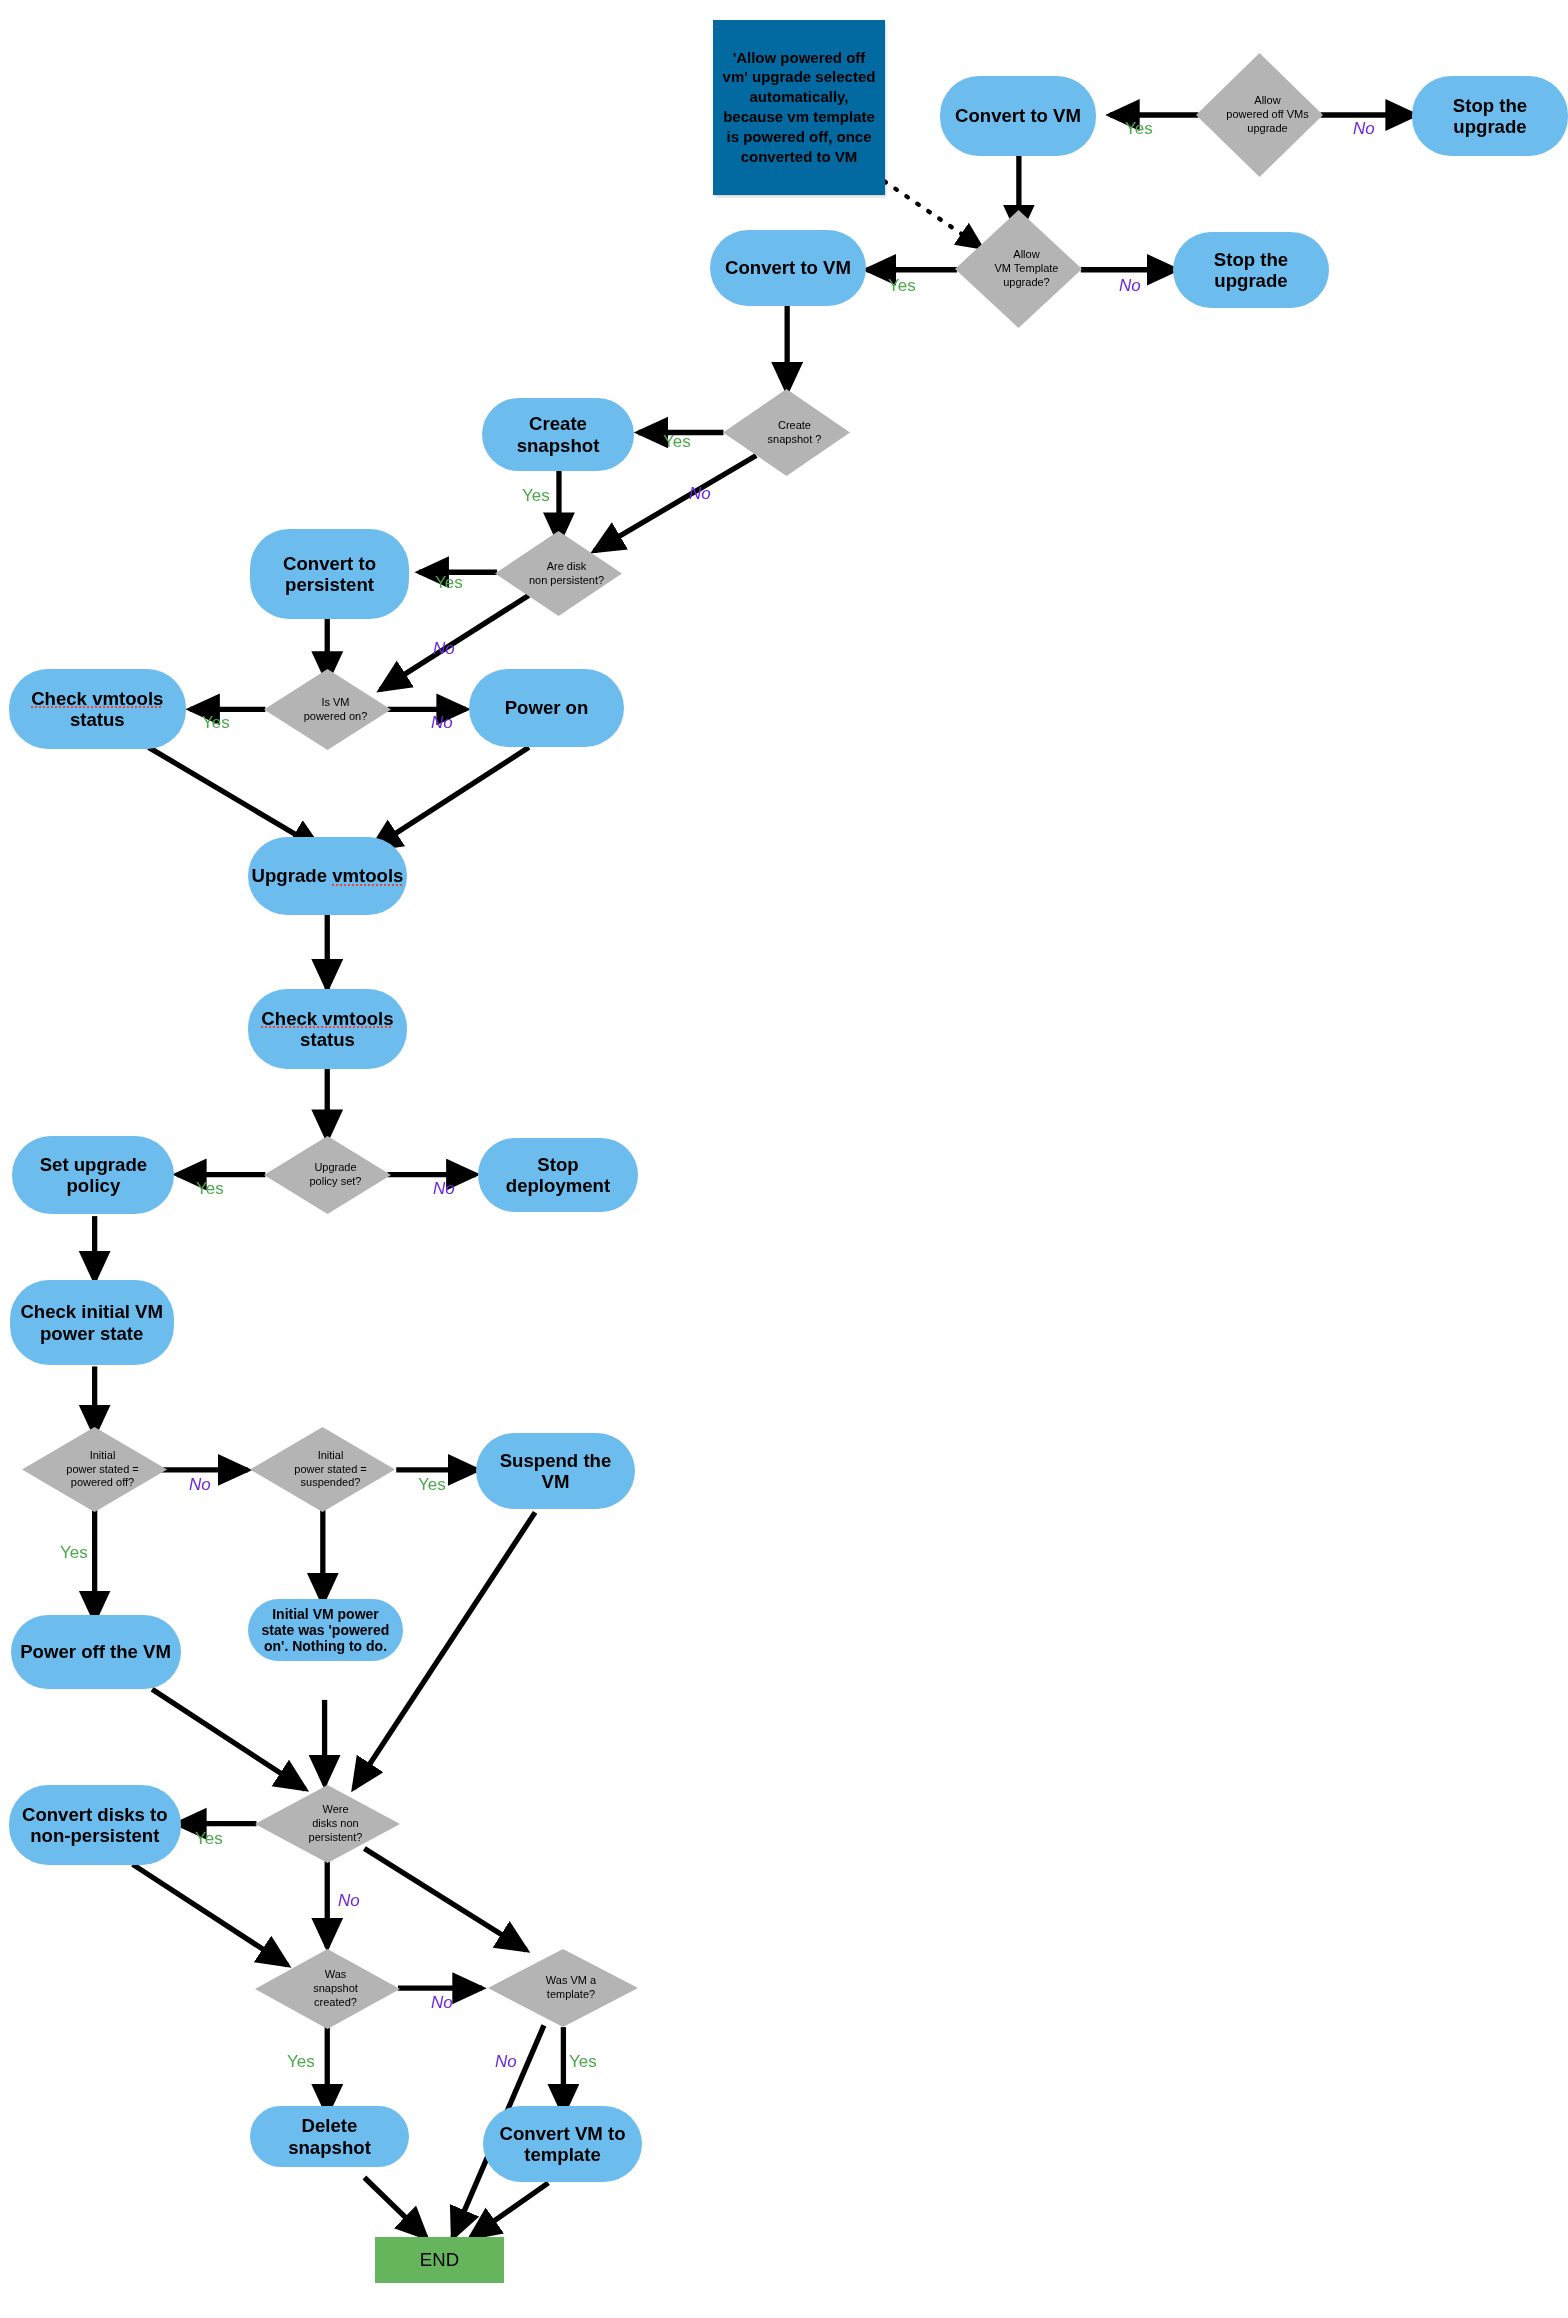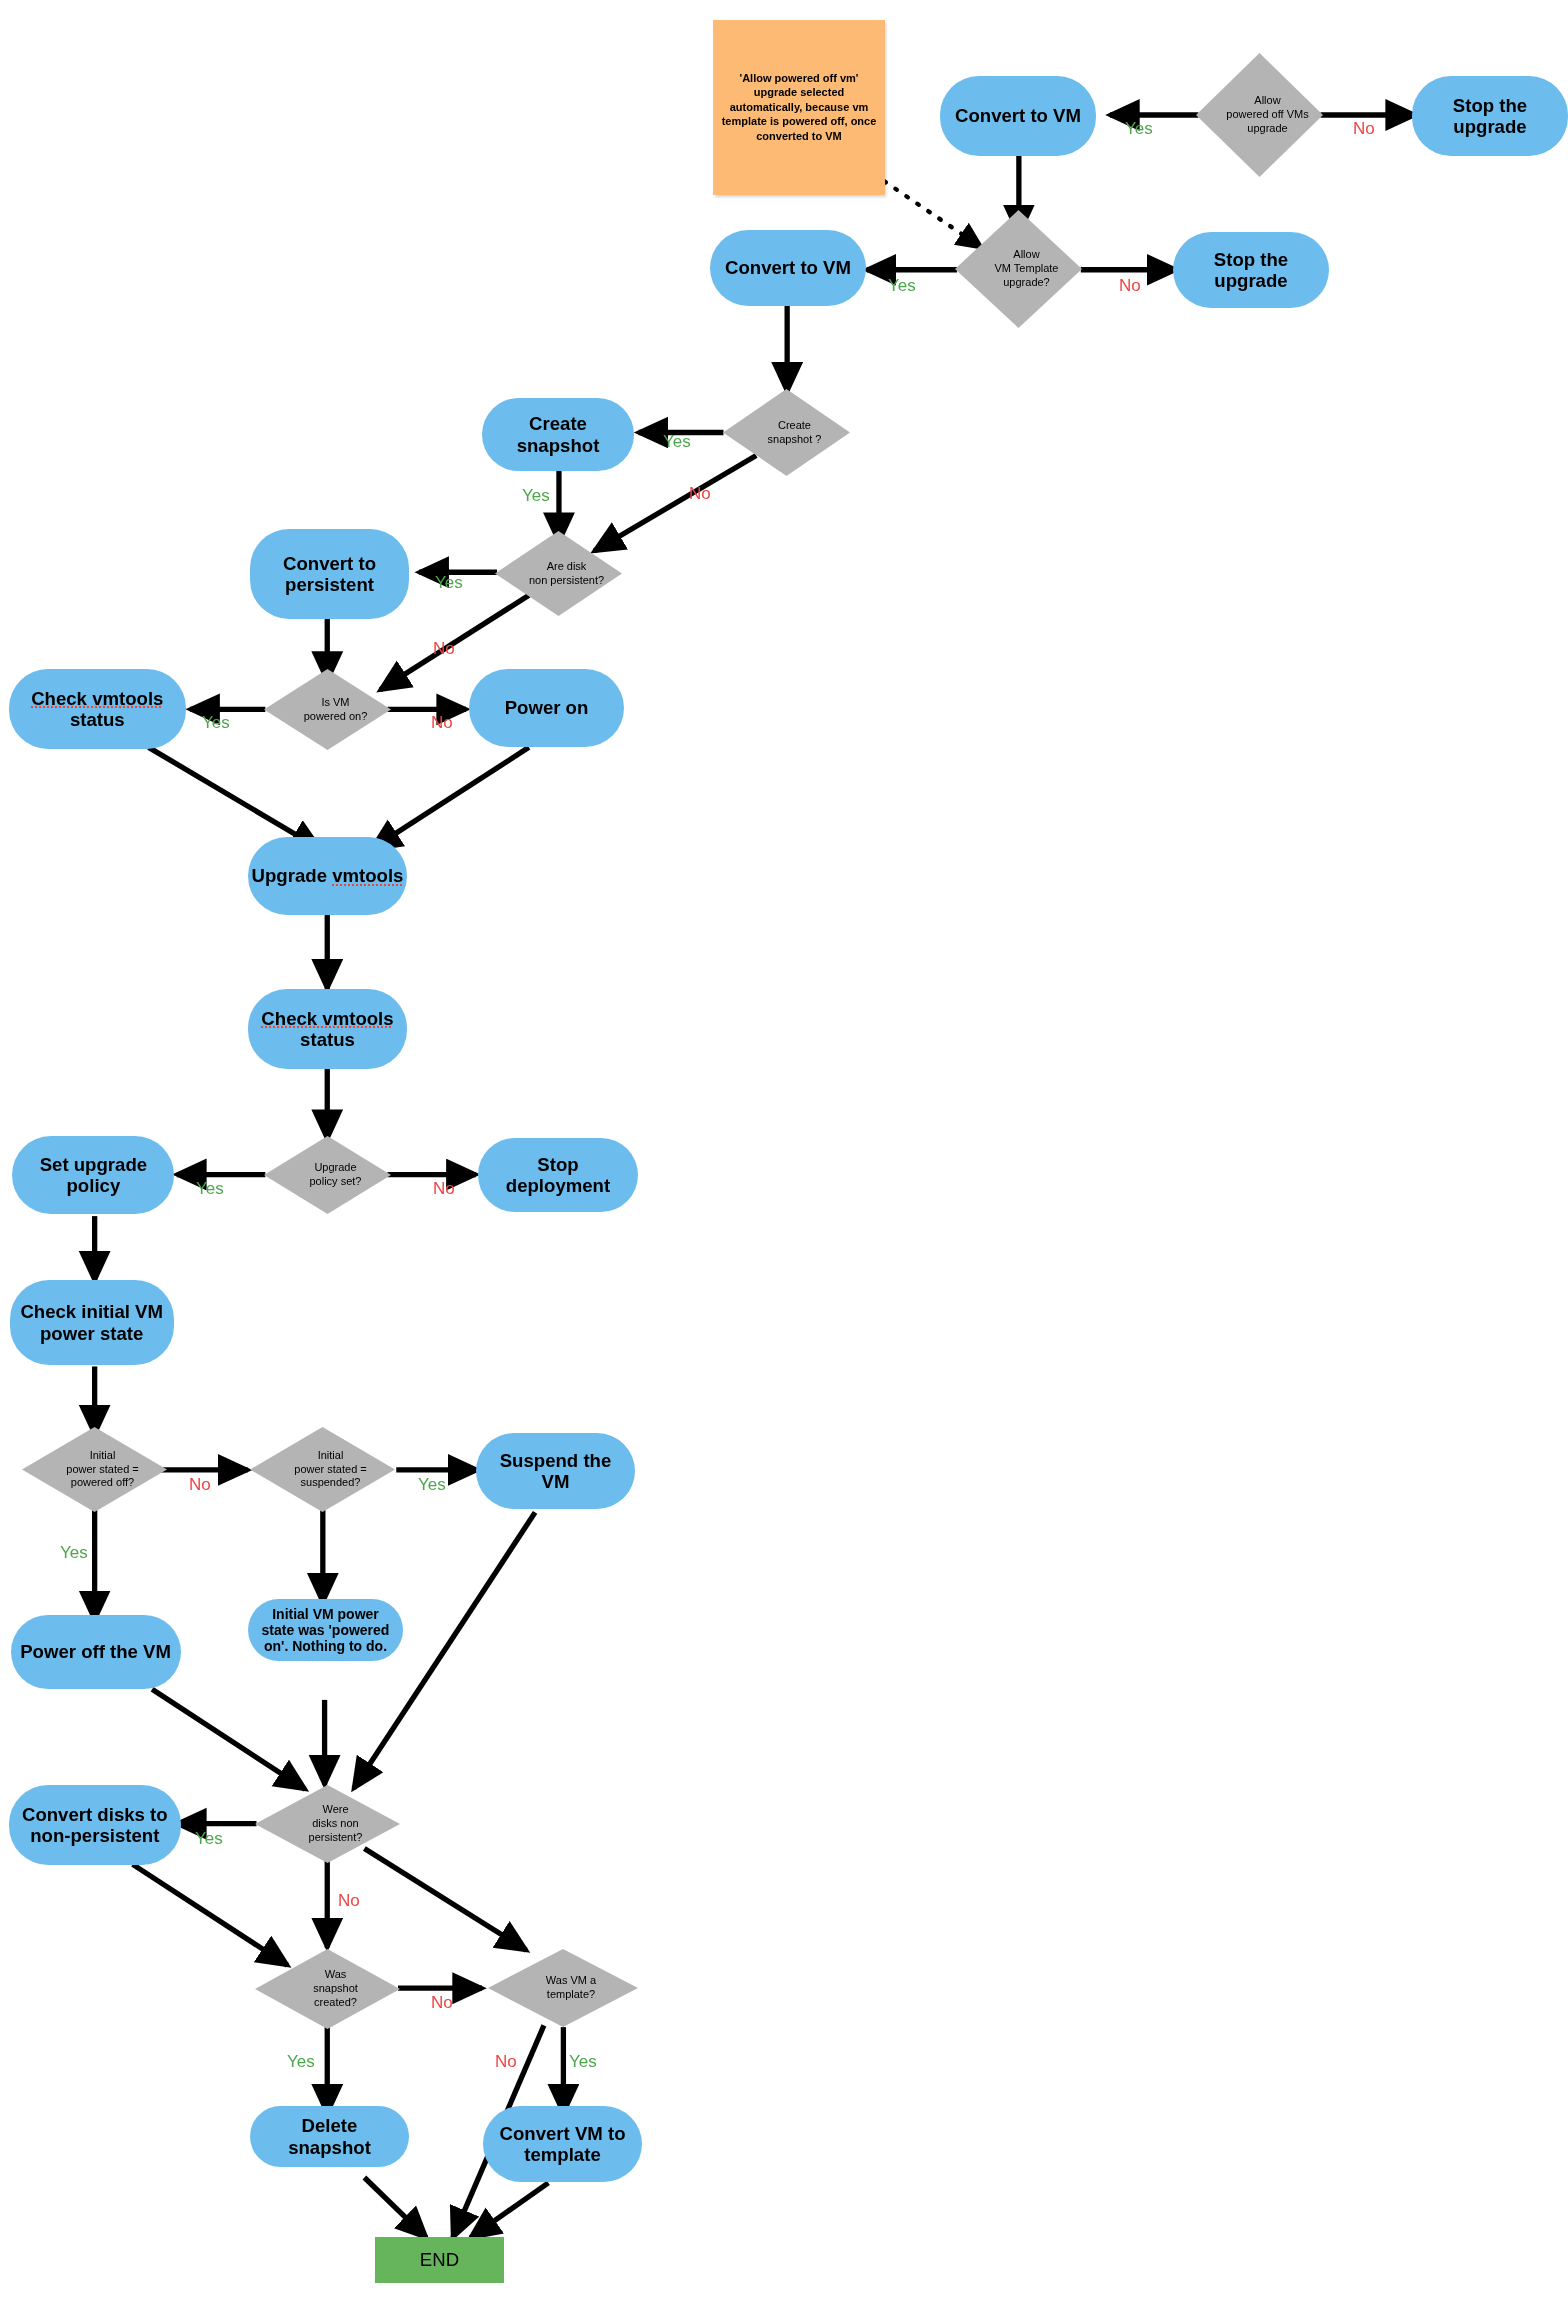--- a/index.html
+++ b/index.html
@@ -73,41 +73,41 @@
     font-size: 11px;
     color: #000000;
     line-height: 1.25;
     font-weight: normal;
   }
   .decision-label.big {
     font-size: 11px;
   }
   .note {
     position: absolute;
-    background: #fdba74;
+    background: #0369a1;
     box-shadow: 1.8px 2.7px 2.7px rgba(0,0,0,0.18);
     font-weight: bold;
-    font-size: 11px;
+    font-size: 15px;
     line-height: 1.32;
     text-align: center;
     display: flex;
     align-items: center;
     justify-content: center;
     padding: 5.3px 7px;
     box-sizing: border-box;
     color: #000000;
   }
   .edge-label {
     position: absolute;
     font-size: 17px;
     font-weight: normal;
     white-space: nowrap;
   }
   .lbl-yes { color: #4CA64C; }
-  .lbl-no  { color: #ef4444; }
+  .lbl-no  { color: #6d28d9; font-style: italic; }
   .spell {
     text-decoration: underline;
     text-decoration-style: dotted;
     text-decoration-color: #E8483A;
     text-decoration-thickness: 1.8px;
     text-underline-offset: 1.8px;
   }
 </style>
 </head>
 <body>

